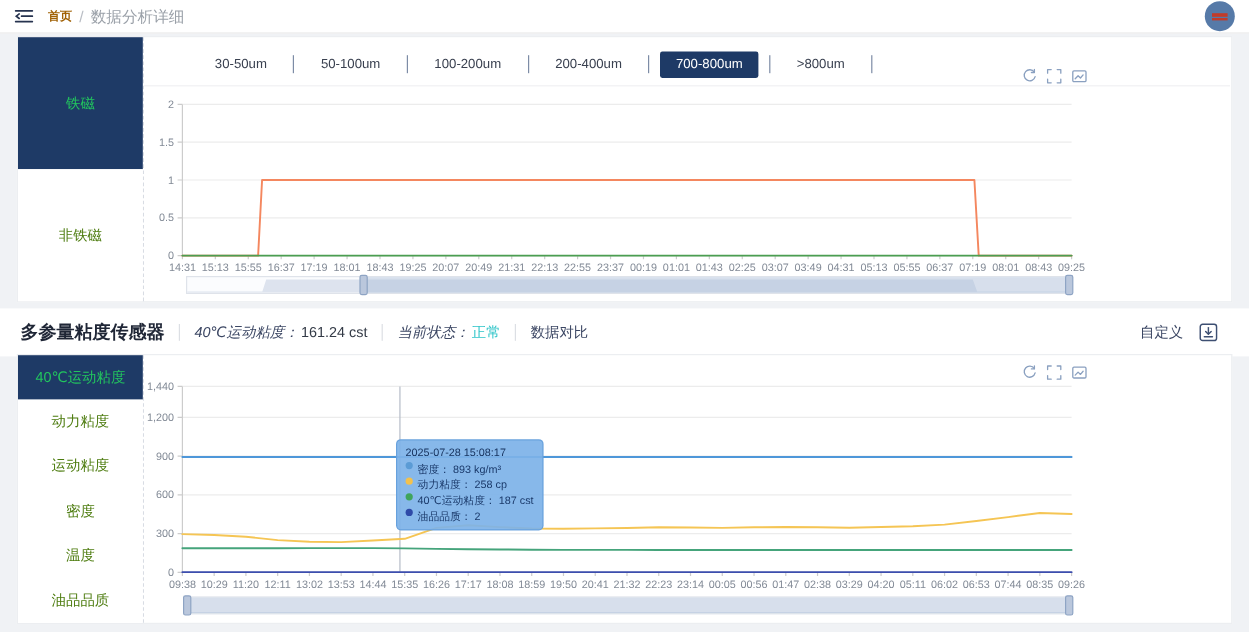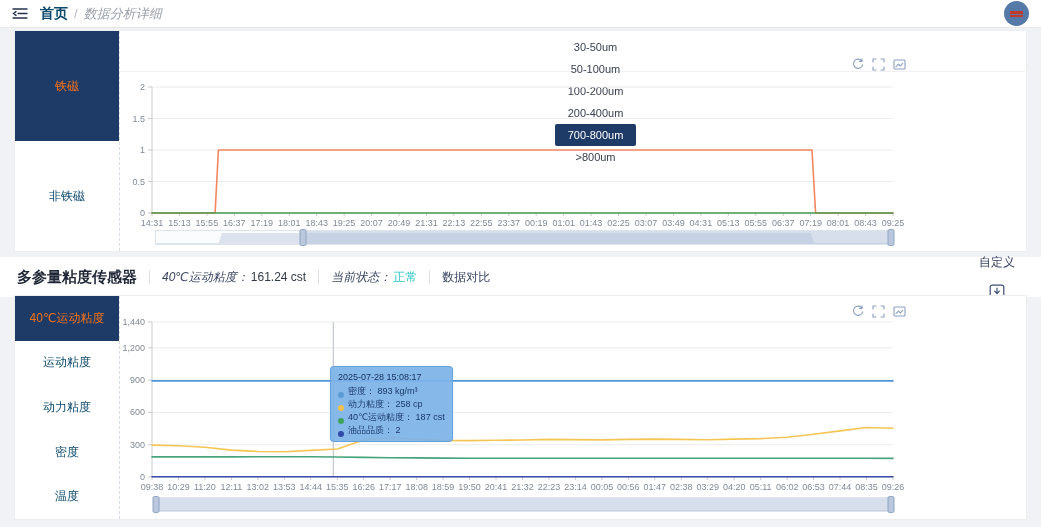--- a/index.html
+++ b/index.html
@@ -3,40 +3,40 @@
 <meta charset="utf-8">
 <style>
   * { margin:0; padding:0; box-sizing:border-box; }
   body { background:#e8eaee; font-family:"Liberation Sans","DejaVu Sans",sans-serif; }
   .page { position:relative; width:1041px; height:527px; background:#f0f2f5; overflow:hidden; }
 
   
   .hdr { position:absolute; left:0; top:0; right:0; height:28px; background:#fff;
          border-bottom:1px solid #e9e9e9; display:flex; align-items:center; padding:0 12px; }
   .menu-ic { display:flex; align-items:center; margin-right:12px; cursor:pointer; }
-  .bc-home { font-size:14px; font-weight:bold; color:#0c4a6e; cursor:pointer; }
+  .bc-home { font-size:10px; font-weight:bold; color:#a16207; cursor:pointer; }
   .bc-sep  { font-size:13px; color:#b9bdc4; margin:0 6px; }
-  .bc-cur  { font-size:13px; color:#9aa0a8;font-style:italic; }
+  .bc-cur  { font-size:13px; color:#9aa0a8; }
   .avatar { margin-left:auto; width:25px; height:25px; border-radius:50%; background:#567aa8;
             display:flex; align-items:center; justify-content:center; cursor:pointer; }
   .avatar-logo { width:13px; height:6px; border-top:3px solid #c23b2a; border-bottom:2px solid #c23b2a; }
 
   
   .card { position:absolute; background:#fff; border:1px solid #eceef1; }
   .card1 { left:14px; top:30px;  width:1013px; height:222px; }
   .card2 { left:14px; top:295px; width:1013px; height:225px; }
 
   .side { position:absolute; left:0; top:0; bottom:0; width:105px;
           border-right:1px dashed #d8dce3; display:flex; flex-direction:column; }
   .side-item { flex:1; display:flex; align-items:center; justify-content:center;
-               font-size:12px; color:#0c4a6e; background:#fff; cursor:pointer; }
-  .side-item.active { background:#1e3a66; color:#f97316; }
+               font-size:12px; color:#4d7c0f; background:#fff; cursor:pointer; }
+  .side-item.active { background:#1e3a66; color:#22c55e; }
 
   .tabstrip { position:absolute; left:105px; right:1px; top:5px; height:36px;
-              display:flex; align-items:center; padding-left:46px; border-bottom:1px solid #f0f1f3;flex-direction:column; }
+              display:flex; align-items:center; padding-left:46px; border-bottom:1px solid #f0f1f3; }
   .tab { height:22px; line-height:22px; padding:0 13px; font-size:11px; color:#3a4150;
          border-radius:2px; cursor:pointer; white-space:nowrap; }
   .tab.active { background:#1e3a66; color:#fff; }
   .tabsep { width:1px; height:15px; background:#7d8ca6; margin:0 9px; }
 
   .chart-svg { position:absolute; }
   #chart1 { left:104px; top:19px;  width:908px; height:178px; }
   #chart2 { left:104px; top:4px;   width:908px; height:192px; }
   .tick { font-size:9px; fill:#828a96; }
 
@@ -57,31 +57,31 @@
 
   
   .band { position:absolute; left:0; right:0; top:257px; height:40px; background:#fff;
           display:flex; align-items:center; padding:0 26px 0 17px; }
   .band-title { font-size:15px; font-weight:bold; color:#1f2636; }
   .band-sep { width:1px; height:14px; background:#dcdfe4; margin:0 12px; }
   .band-lab { font-size:12px; color:#3b4663;font-style:italic; }
   .band-val { font-size:12px; color:#333a46; margin-left:2px; }
   .status-val { font-size:12px; margin-left:2px;text-align:center; }
   .band-link { font-size:12px; color:#3b4663; cursor:pointer; }
-  .band-right { margin-left:auto; display:flex; align-items:center; gap:13px;flex-direction:column; }
+  .band-right { margin-left:auto; display:flex; align-items:center; gap:13px; }
   .custom-link { font-size:12px; color:#3b4663; cursor:pointer; }
   .export-ic { width:16px; height:16px; cursor:pointer; }
 
   
   .tooltip { position:absolute; left:315px; top:70px; z-index:5;
              background:rgba(125,178,232,0.92); border:1px solid rgba(100,158,220,0.9);
              border-radius:4px; padding:4px 7px; font-size:9px; line-height:13px;
              color:#1b3a6b; white-space:nowrap; pointer-events:none; }
   .tt-title { color:#14305c; margin-bottom:1px; }
-  .tt-row { display:flex; align-items:flex-end; }
+  .tt-row { display:flex; align-items:flex-start; }
   .tt-dot { width:6px; height:6px; border-radius:50%; display:inline-block; margin-right:4px; }
 </style>
 </head>
 <body>
 
 <div class="page">
 
   <div class="hdr">
     <span class="menu-ic">
       <svg width="16" height="13" viewBox="0 0 16 13">
@@ -244,24 +244,25 @@
             <path d="M5.7 7.2 L8 9.5 L10.3 7.2"></path>
             <path d="M4.6 11.6 H11.4"></path>
         </g>
       </svg>
     </span>
   </div>
 
   <div class="card card2">
     <div class="side" id="side2">
         <div class="side-item active">40℃运动粘度</div>
+        <div class="side-item">动力粘度</div>
         <div class="side-item">运动粘度</div>
-        <div class="side-item">动力粘度</div>
         <div class="side-item">密度</div>
         <div class="side-item">温度</div>
+        <div class="side-item">油品品质</div>
       </div>
     <div class="toolbox" id="tb2">
         <span><svg class="tb-ic" viewBox="0 0 13 13">
             <g stroke="#8aa0c0" stroke-width="1.1" stroke-linecap="round" stroke-linejoin="round">
               <path d="M10.9 3.1 A4.6 4.6 0 1 0 11.6 6.8" fill="none"></path>
               <path d="M11 0.9 L11 3.4 L8.5 3.4" fill="none"></path>
             </g>
           </svg></span>
         <span><svg class="tb-ic" viewBox="0 0 13 13">
             <g stroke="#8aa0c0" stroke-width="1.1" stroke-linecap="round" stroke-linejoin="round">

